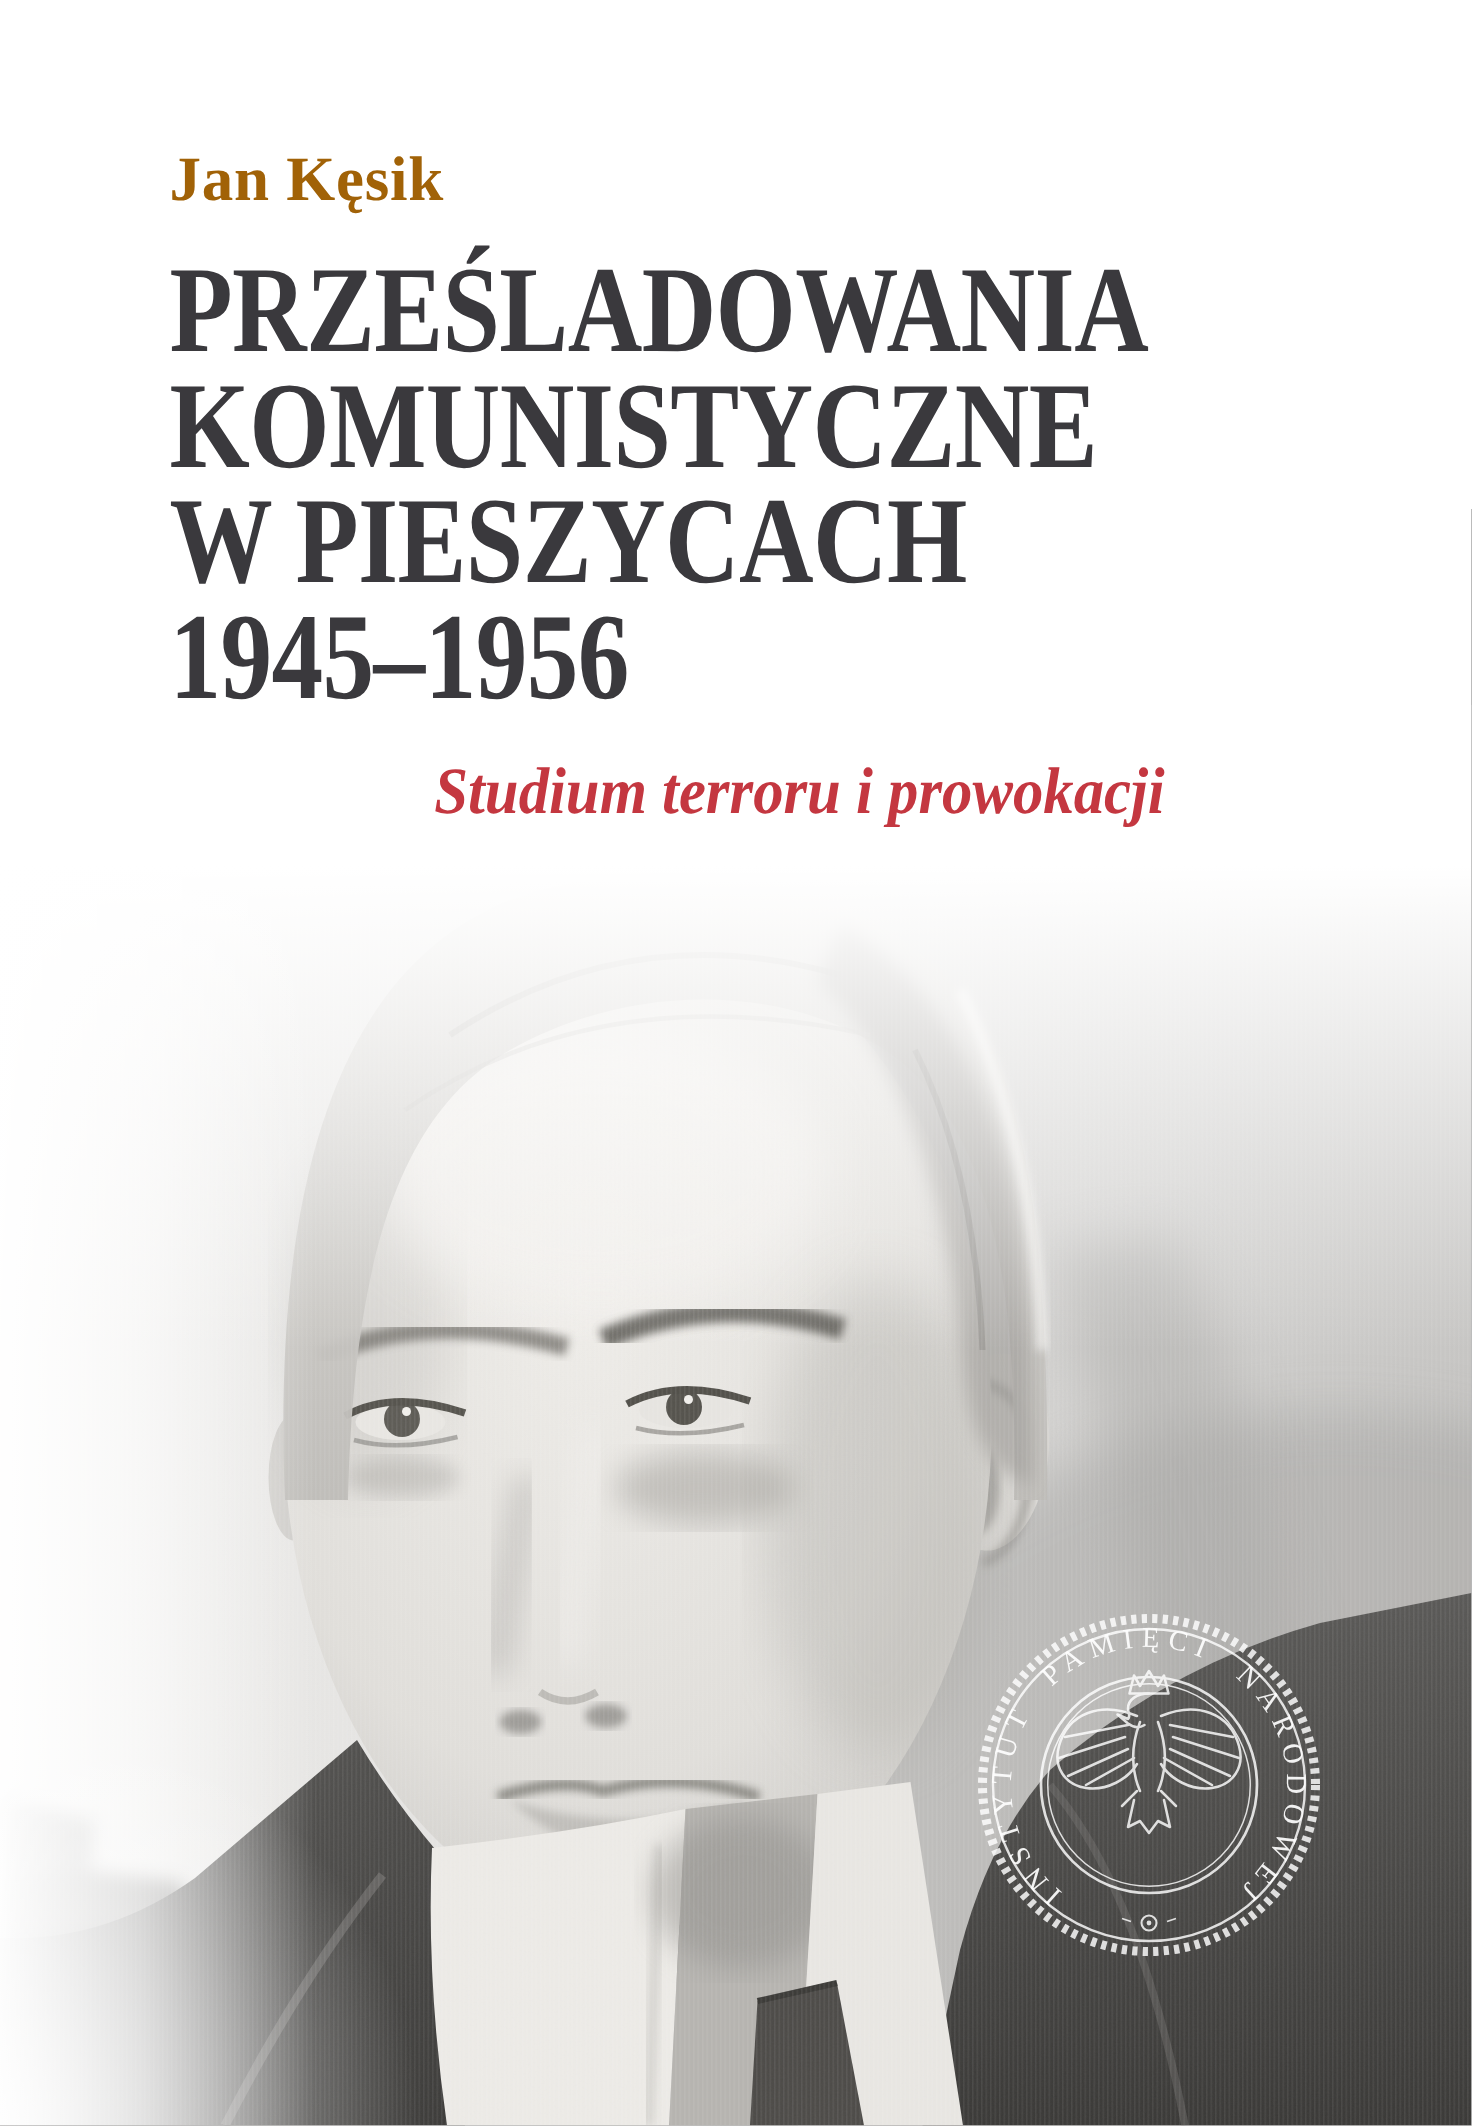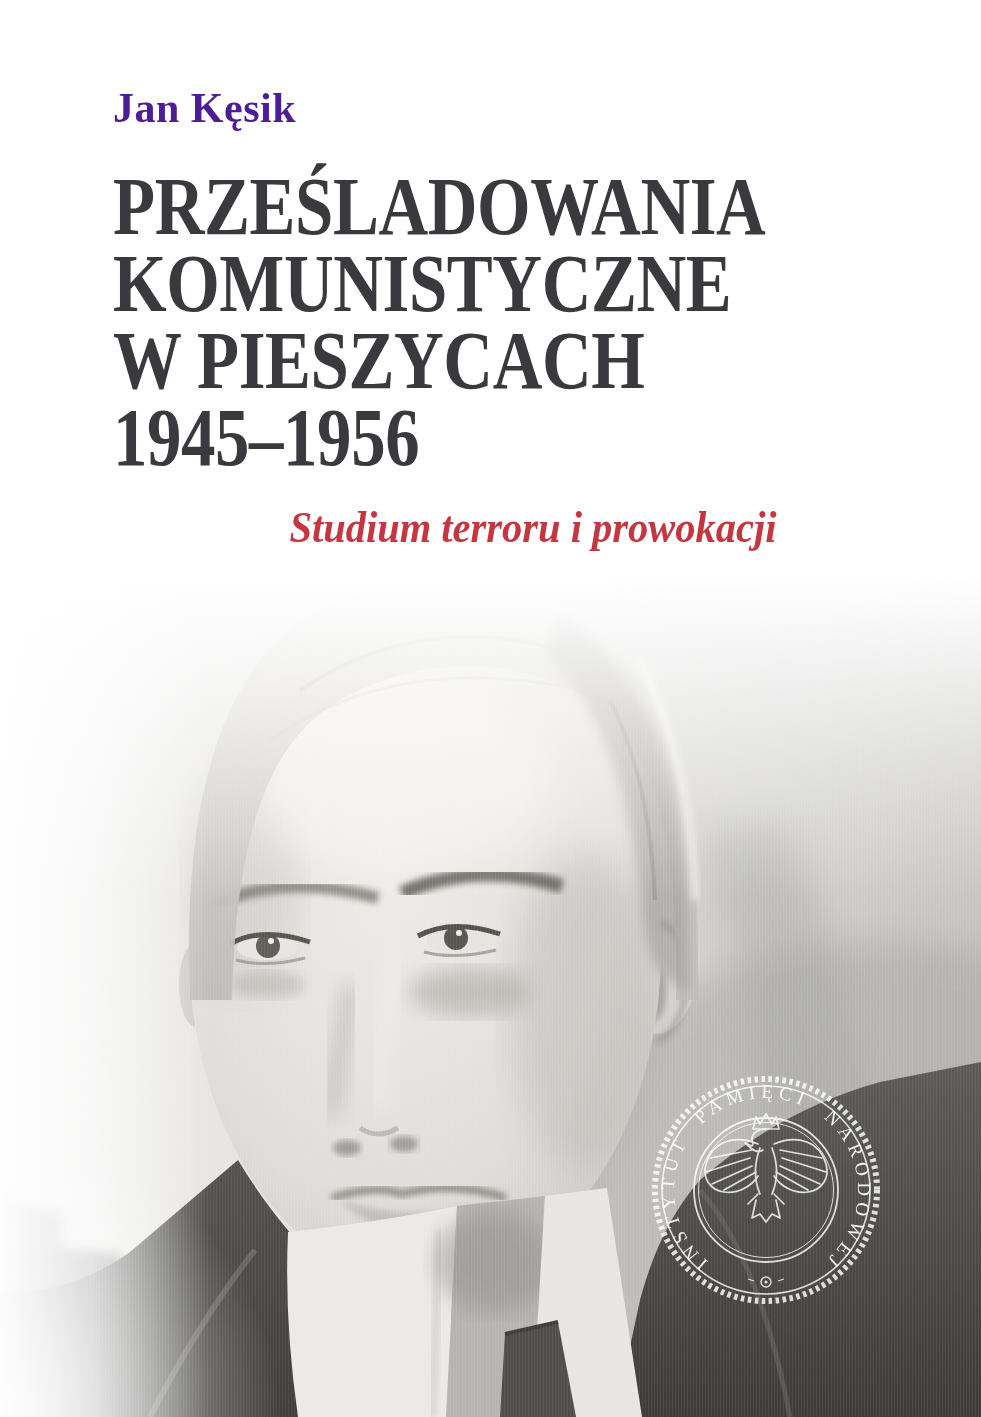--- a/index.html
+++ b/index.html
@@ -4,22 +4,22 @@
 <style>
   html,body{margin:0;padding:0;background:#888;}
   .cover{
     position:relative;width:981px;height:1417px;background:#ffffff;
     overflow:hidden;font-family:"Liberation Serif",serif;
   }
   .photo-svg{position:absolute;left:0;top:0;z-index:0;display:block;}
   .seal-svg{position:absolute;left:648px;top:1072px;z-index:2;display:block;}
   .textblock{position:absolute;z-index:3;left:0;top:0;width:100%;}
   .author{
-    position:absolute;left:113px;top:84px;
-    font-size:42px;font-weight:700;color:#4c1d95;letter-spacing:0.5px;white-space:nowrap;
+    position:absolute;left:113px;top:96px;
+    font-size:42px;font-weight:700;color:#a16207;letter-spacing:0.5px;white-space:nowrap;
   }
   .title{
     position:absolute;left:113px;top:168px;
     font-size:82px;line-height:77px;font-weight:700;color:#3a393d;
     letter-spacing:-0.5px;white-space:nowrap;
     transform:scaleX(0.84);transform-origin:left top;
   }
   .subtitle{
     position:absolute;left:85px;top:502px;width:896px;text-align:center;
     font-size:44px;font-style:italic;font-weight:700;color:#c43740;

